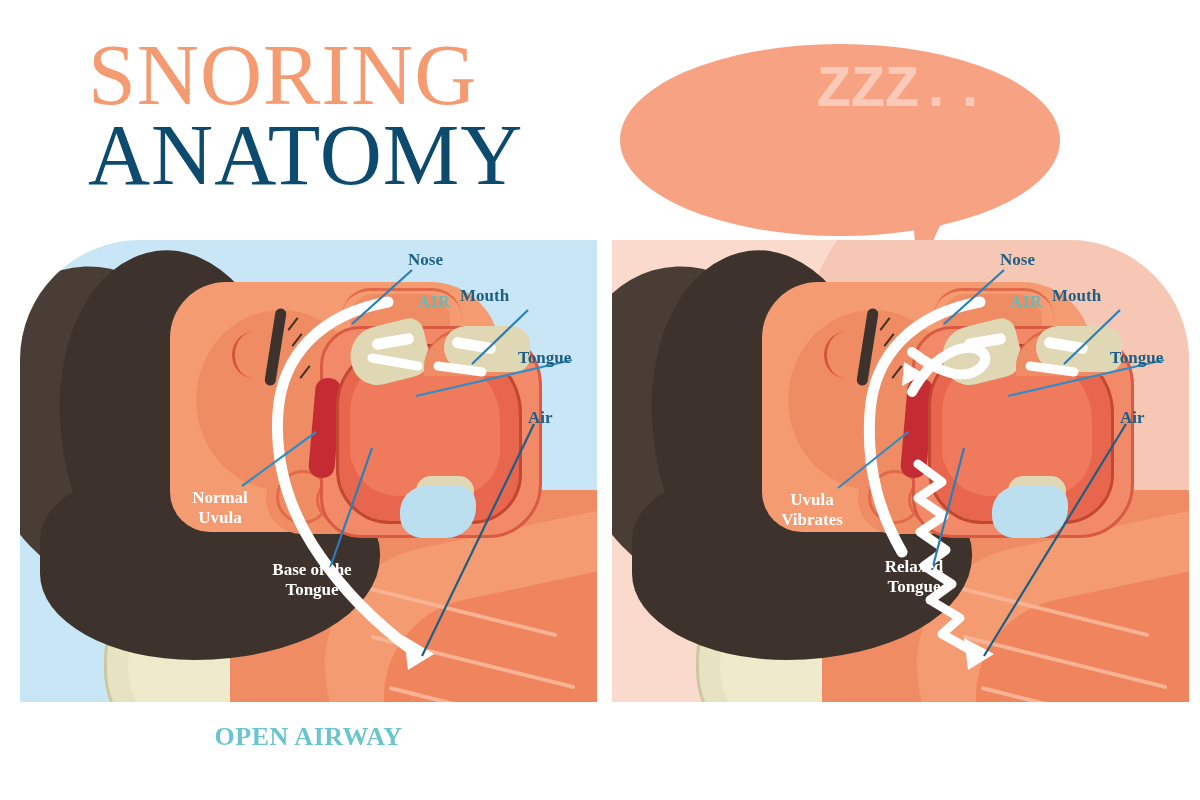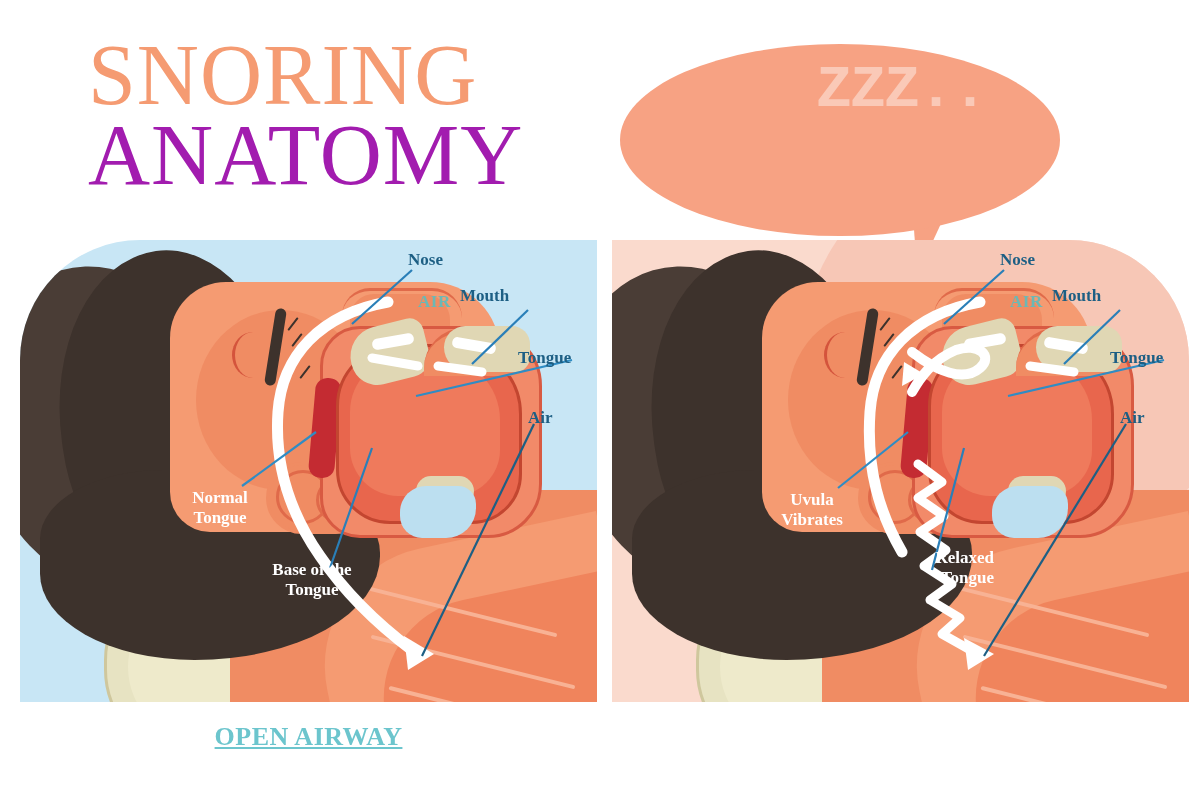--- a/index.html
+++ b/index.html
@@ -7,21 +7,21 @@
   html,body { width:1200px; height:800px; overflow:hidden; background:#ffffff;
               font-family:"Liberation Serif", serif; }
   #stage { position:relative; width:1200px; height:800px; background:#fff; }
 
   
   .title-block { position:absolute; left:88px; top:36px; width:520px;
                  font-family:"Liberation Serif", serif; font-weight:normal;
                  letter-spacing:1px; line-height:0.93; }
   .title-line { font-size:86px; display:block; }
   .t-snoring { color:#f59b72; }
-  .t-anatomy { color:#a21caf; }
+  .t-anatomy { color:#0c4a6e; }
 
   
   .bubble-wrap { position:absolute; left:620px; top:34px; width:460px; height:240px; }
   .bubble-ell  { position:absolute; left:0; top:10px; width:440px; height:192px;
                  background:#f7a283; border-radius:50%; }
   .bubble-tail { position:absolute; left:295px; top:178px; width:0; height:0;
                  border-left:34px solid #f7a283; border-bottom:62px solid transparent;
                  transform:rotate(-4deg); }
   .zzz { position:absolute; font-family:"DejaVu Sans", sans-serif; font-weight:bold;
          white-space:nowrap; letter-spacing:-2px; }
@@ -112,21 +112,21 @@
   .label { position:absolute; font-family:"Liberation Serif", serif; font-weight:bold;
            font-size:17px; line-height:1.18; white-space:pre-line; }
   .lbl-dark  { color:#1d5f84; }
   .lbl-air   { color:#6bb8b5; letter-spacing:0.5px; }
   .lbl-white { color:#ffffff; text-align:center; }
 
   
   .caption { position:absolute; top:722px; font-family:"Liberation Serif", serif;
              font-weight:bold; font-size:26px; letter-spacing:0.5px; color:#6cc5cd;
              text-align:center; }
-  .cap-left  { left:20px;  width:577px;text-decoration:underline; }
+  .cap-left  { left:20px;  width:577px; }
   .cap-right { left:612px; width:577px; }
 </style>
 </head>
 <body>
 
 <div id="stage">
 
   <div class="title-block">
     <span class="title-line t-snoring">SNORING</span>
     <span class="title-line t-anatomy">ANATOMY</span>
@@ -199,21 +199,21 @@
         <line x1="352" y1="208" x2="310" y2="328" stroke="#2a7fb8" stroke-width="2.2"></line>
         <line x1="402" y1="416" x2="514" y2="184" stroke="#1d5f84" stroke-width="2.2"></line>
       </svg>
 
       <div class="label lbl-dark" style="left:388px;top:10px;">Nose</div>
       <div class="label lbl-air" style="left:398px;top:52px;">AIR</div>
       <div class="label lbl-dark" style="left:440px;top:46px;">Mouth</div>
       <div class="label lbl-dark" style="left:498px;top:108px;">Tongue</div>
       <div class="label lbl-dark" style="left:508px;top:168px;">Air</div>
       <div class="label lbl-white" style="left:140px;top:248px;width:120px;">Normal
-Tongue</div>
+Uvula</div>
       <div class="label lbl-white" style="left:212px;top:320px;width:160px;">Base of the
 Tongue</div>
     </div>
   </div>
 
   <div class="panel panel-right">
     <div class="halo" style="left:188px;top:-94px;width:430px;height:430px;"></div>
     <div class="scene">
 
       <div class="pillow"></div>
@@ -278,20 +278,20 @@
         <line x1="372" y1="416" x2="514" y2="184" stroke="#1d5f84" stroke-width="2.2"></line>
       </svg>
 
       <div class="label lbl-dark" style="left:388px;top:10px;">Nose</div>
       <div class="label lbl-air" style="left:398px;top:52px;">AIR</div>
       <div class="label lbl-dark" style="left:440px;top:46px;">Mouth</div>
       <div class="label lbl-dark" style="left:498px;top:108px;">Tongue</div>
       <div class="label lbl-dark" style="left:508px;top:168px;">Air</div>
       <div class="label lbl-white" style="left:140px;top:250px;width:120px;">Uvula
 Vibrates</div>
-      <div class="label lbl-white" style="left:222px;top:308px;width:160px;text-align:right;">Relaxed
+      <div class="label lbl-white" style="left:222px;top:317px;width:160px;">Relaxed
 Tongue</div>
     </div>
   </div>
 
   <div class="caption cap-left">OPEN AIRWAY</div>
 
 </div>
 
 </body></html>

